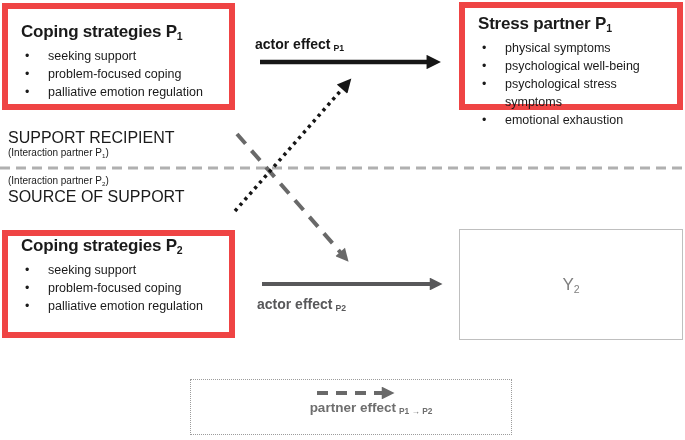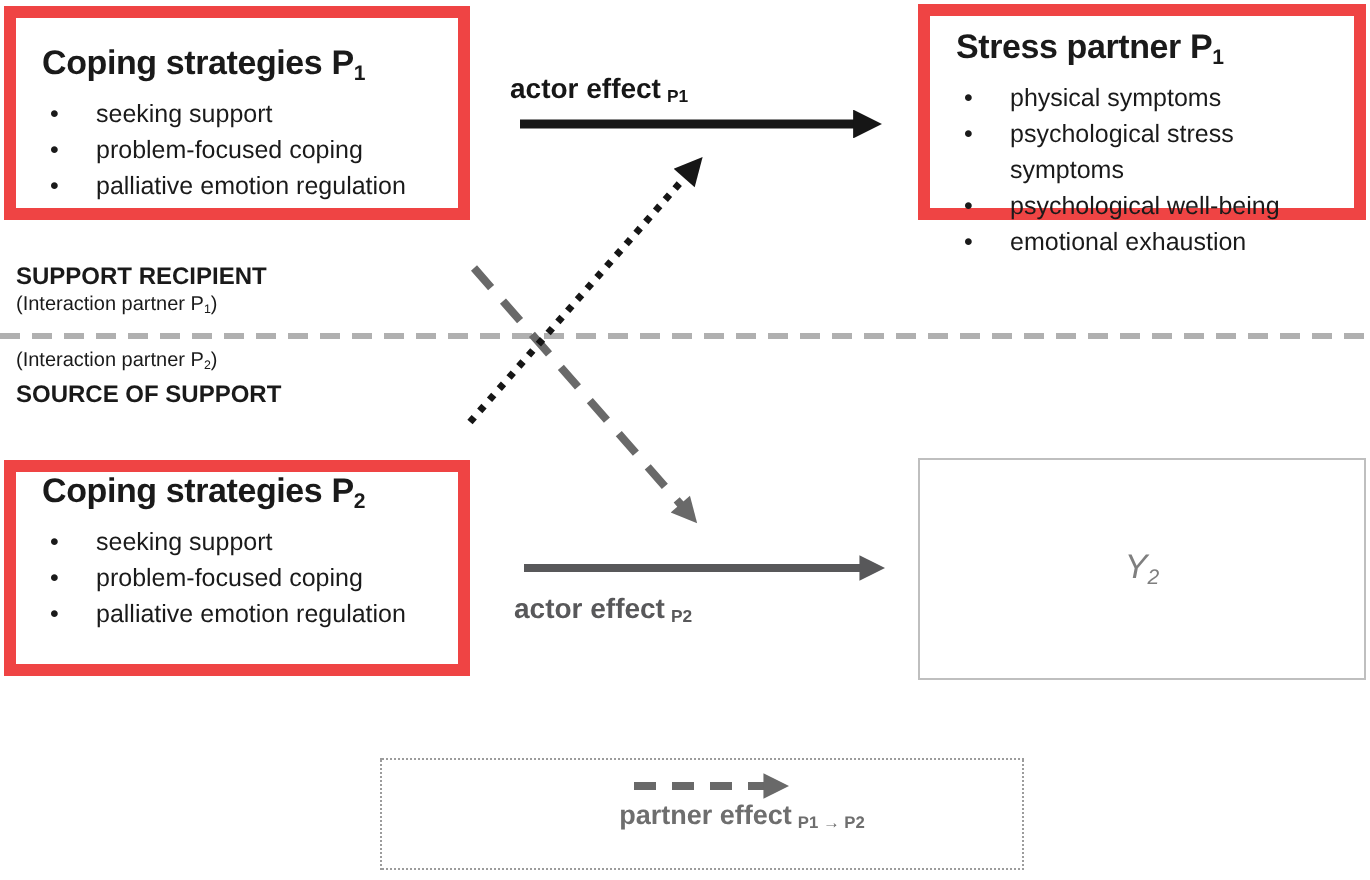--- a/index.html
+++ b/index.html
@@ -20,29 +20,29 @@
   .node li::before { content:"\2022"; position:absolute; left:4px; top:0; font-size:12.5px; }
 
   #box-coping-p1 { left:2px;   top:3px;   width:233px; height:107px; padding-top:13px; }
   #box-stress-p1 { left:459px; top:2px;   width:224px; height:108px; padding-top:6px; }
   #box-coping-p2 { left:2px;   top:230px; width:233px; height:108px; }
 
   #box-y2 {
     position:absolute; left:459px; top:229px; width:224px; height:111px;
     background:#ffffff; border:1px solid #bfbfbf; box-sizing:border-box;
     display:flex; align-items:center; justify-content:center;
-    color:#7f7f7f; font-size:17px;font-style:italic;
+    color:#7f7f7f; font-size:17px;
   }
 
   .sb { font-size:0.62em; vertical-align:-0.28em; font-weight:inherit; }
   .sb-gap { margin-left:3px; }
 
   
   .dl  { position:absolute; left:8px; font-size:10px; line-height:14px; }
-  .dlb { position:absolute; left:8px; font-size:12px; font-weight:bold; line-height:14px; }
+  .dlb { position:absolute; left:8px; font-size:16px; font-weight:normal; line-height:14px; }
   #lbl-support-recipient { top:131px; }
   #lbl-interaction-p1    { top:146px; }
   #lbl-interaction-p2    { top:174px; }
   #lbl-source-of-support { top:190px; }
 
   
   .alabel { position:absolute; font-size:14px; font-weight:bold; text-align:left; }
   #lbl-actor-p1 { left:255px; top:36px;  width:185px; color:#161616; }
   #lbl-actor-p2 { left:257px; top:296px; width:185px; color:#58585a; }
 
@@ -95,22 +95,22 @@
       <li>seeking support</li>
       <li>problem-focused coping</li>
       <li>palliative emotion regulation</li>
     </ul>
   </div>
 
   <div class="node" id="box-stress-p1">
     <h2><span>Stress partner P</span><span class="sb">1</span></h2>
     <ul>
       <li>physical symptoms</li>
+      <li>psychological well-being</li>
       <li>psychological stress symptoms</li>
-      <li>psychological well-being</li>
       <li>emotional exhaustion</li>
     </ul>
   </div>
 
   <div class="node" id="box-coping-p2">
     <h2><span>Coping strategies P</span><span class="sb">2</span></h2>
     <ul>
       <li>seeking support</li>
       <li>problem-focused coping</li>
       <li>palliative emotion regulation</li>

